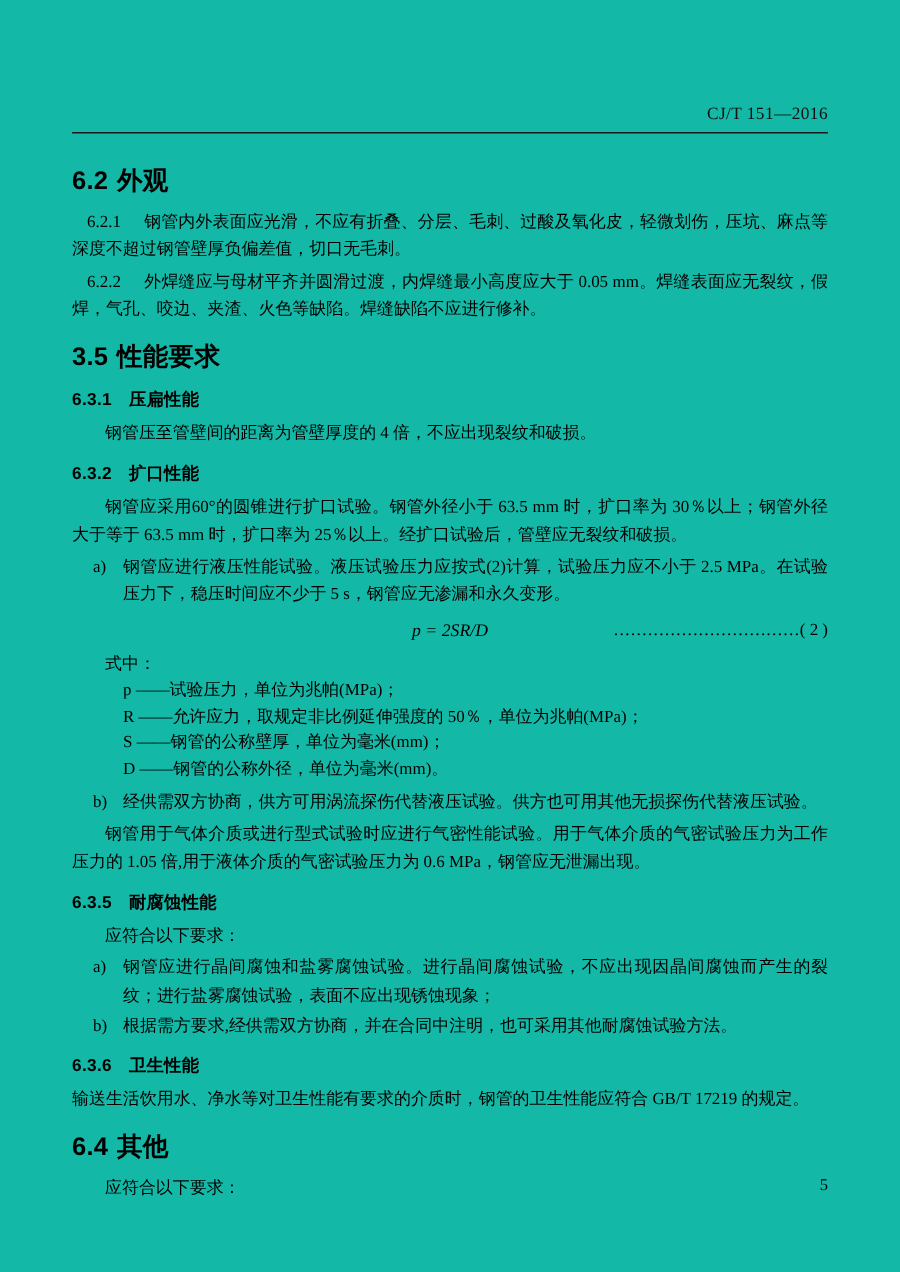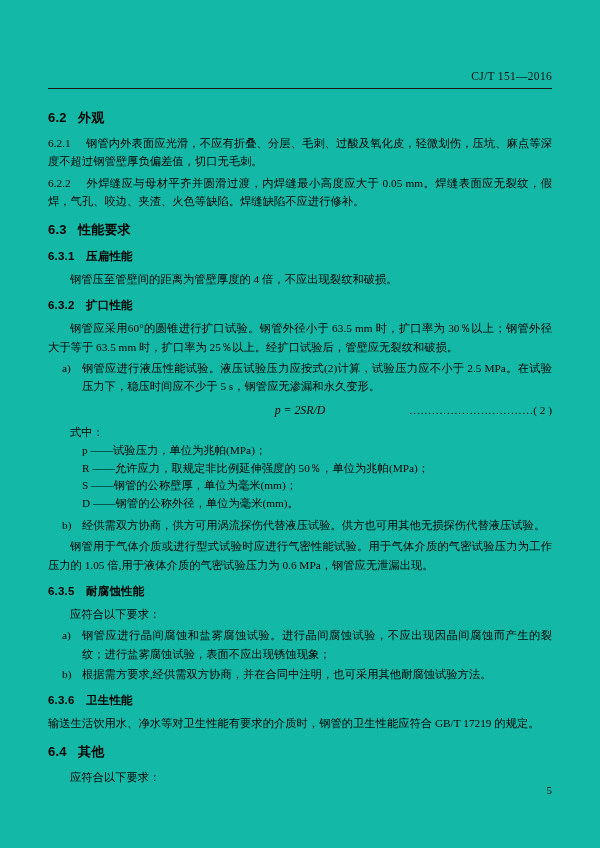--- a/index.html
+++ b/index.html
@@ -38,21 +38,21 @@
   }
   .content {
     position: absolute;
     top: 98px;
     left: 48px;
     right: 48px;
   }
   .h2 {
     font-family: "Liberation Sans", sans-serif;
     font-weight: bold;
-    font-size: 13px;
+    font-size: 17px;
     color: #000;
     margin: 11px 0 7px 0;
     letter-spacing: 0.2px;
   }
   .h2 .num {
     display: inline-block;
     min-width: 30px;
   }
   .h3 {
     font-family: "Liberation Sans", sans-serif;
@@ -78,20 +78,21 @@
   p.indent {
     text-indent: 22px;
   }
   p.numbered {
     text-indent: 0;
     padding-left: 0;
   }
   p.numbered .lbl {
     display: inline-block;
     min-width: 38px;
+    margin-left: 10px;
   }
   .list {
     margin: 3px 0 3px 0;
     padding: 0;
   }
   .list-item {
     display: flex;
     font-family: "Liberation Serif", serif;
     font-size: 11.3px;
     line-height: 1.62;
@@ -184,21 +185,21 @@
 
     <p class="para numbered">
       <span class="lbl">6.2.1</span><span>钢管内外表面应光滑，不应有折叠、分层、毛刺、过酸及氧化皮，轻微划伤，压坑、麻点等深度不超过钢管壁厚负偏差值，切口无毛刺。</span>
     </p>
 
     <p class="para numbered">
       <span class="lbl">6.2.2</span><span>外焊缝应与母材平齐并圆滑过渡，内焊缝最小高度应大于 0.05 mm。焊缝表面应无裂纹，假焊，气孔、咬边、夹渣、火色等缺陷。焊缝缺陷不应进行修补。</span>
     </p>
 
     <div class="h2">
-      <span class="num">6.3</span><span>性能要求</span>
+      <span class="num">3.5</span><span>性能要求</span>
     </div>
 
     <div class="h3">
       <span class="num">6.3.1</span><span>压扁性能</span>
     </div>
     <p class="para indent">钢管压至管壁间的距离为管壁厚度的 4 倍，不应出现裂纹和破损。</p>
 
     <div class="h3">
       <span class="num">6.3.2</span><span>扩口性能</span>
     </div>

